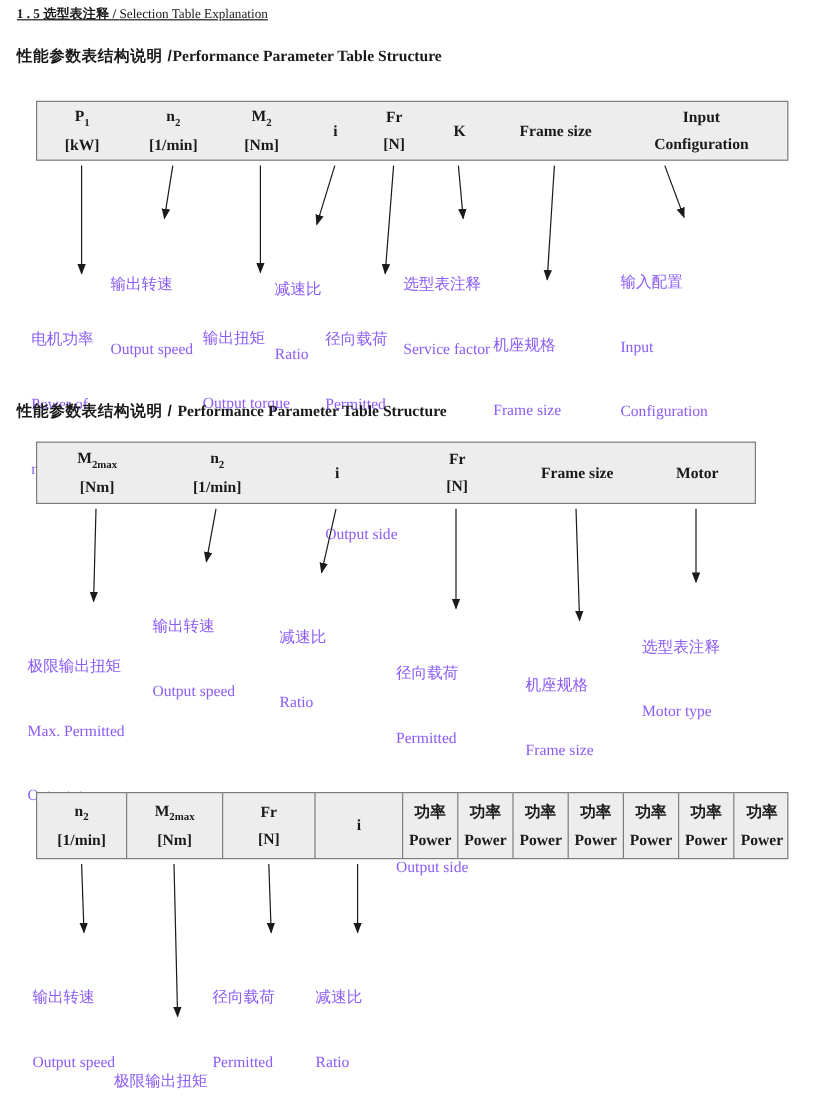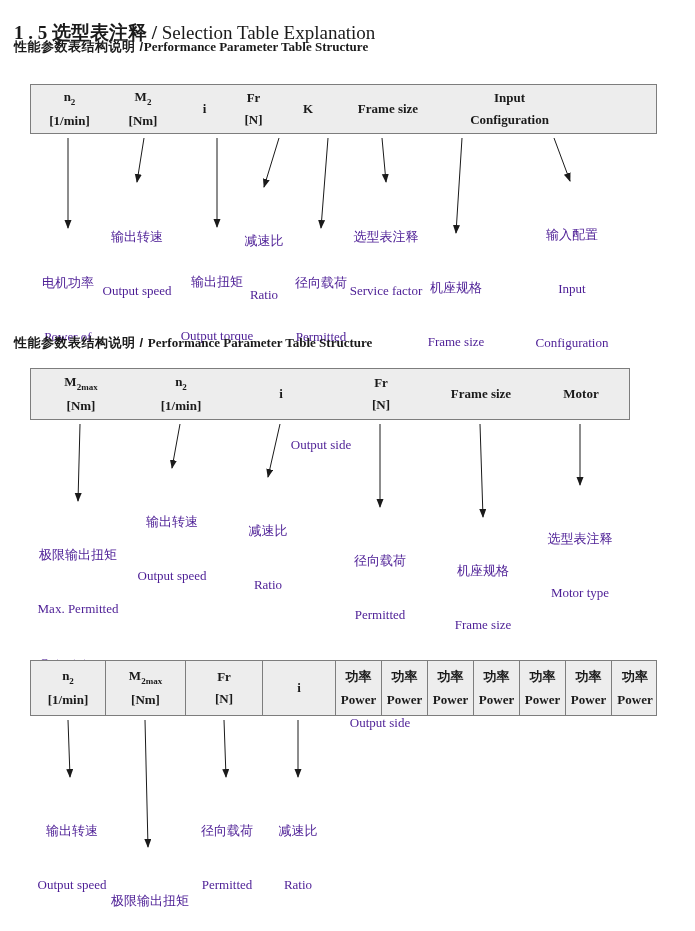--- a/index.html
+++ b/index.html
@@ -3,21 +3,21 @@
 <meta charset="utf-8">
 <style>
   * { margin:0; padding:0; box-sizing:border-box; }
   html,body { background:#ffffff; }
   .page {
     position:relative; width:695px; height:931px; background:#fff;
     font-family:"Liberation Serif", serif; color:#1a1a1a; overflow:hidden;
   }
   .abs { position:absolute; }
 
-  .title { left:14px; top:20px; font-size:19px; }
+  .title { left:14px; top:4px; font-size:11px;text-decoration:underline; }
   .t-zh { font-weight:bold; }
   .t-en { font-weight:normal; }
 
   .heading { left:14px; font-size:13px; font-weight:bold; }
   .h-zh { font-family:"Liberation Sans", sans-serif; letter-spacing:0.5px; }
   .h-en { font-family:"Liberation Serif", serif; }
 
   .header-table {
     position:absolute; display:flex; background:#ededed;
     border:1px solid #7d7d7d;
@@ -27,40 +27,44 @@
     justify-content:center; gap:6px; font-size:13px; font-weight:bold;
   }
   .ht-col .sym sub { font-size:9px; }
   .sym:empty, .unit:empty, sub:empty { display:none; }
   .t3 .ht-col { border-right:1px solid #7d7d7d; }
   .t3 .ht-col:last-child { border-right:none; }
   .pw-zh { font-weight:bold; font-size:13px; }
   .pw-en { font-weight:bold; font-size:13px; }
 
   .lbl {
-    position:absolute; text-align:center; font-size:13px; line-height:18px;
-    color:#4c1d95; white-space:pre;
+    position:absolute; font-size:13px; line-height:18px;
+    color:#8b5cf6; white-space:pre;
   }
 
   .arrow-overlay { position:absolute; left:0; top:0; pointer-events:none; }
 </style>
 </head>
 <body>
 
 <div class="page">
 
   <div class="abs title">
     <span class="t-zh">1 . 5 选型表注释 / </span><span class="t-en">Selection Table Explanation</span>
   </div>
 
   <div class="abs heading" style="top:38px">
     <span class="h-zh">性能参数表结构说明 /</span><span class="h-en">Performance Parameter Table Structure</span>
   </div>
 
   <div class="header-table t1" style="left:30px; top:84px; width:627px; height:50px;">
+    <div class="ht-col" style="flex:0 0 75px">
+      <div class="sym"><span>P</span><sub>1</sub></div>
+      <div class="unit">[kW]</div>
+    </div>
     <div class="ht-col" style="flex:0 0 77px">
       <div class="sym"><span>n</span><sub>2</sub></div>
       <div class="unit">[1/min]</div>
     </div>
     <div class="ht-col" style="flex:0 0 70px">
       <div class="sym"><span>M</span><sub>2</sub></div>
       <div class="unit">[Nm]</div>
     </div>
     <div class="ht-col" style="flex:0 0 53px">
       <div class="sym"><span>i</span></div>

